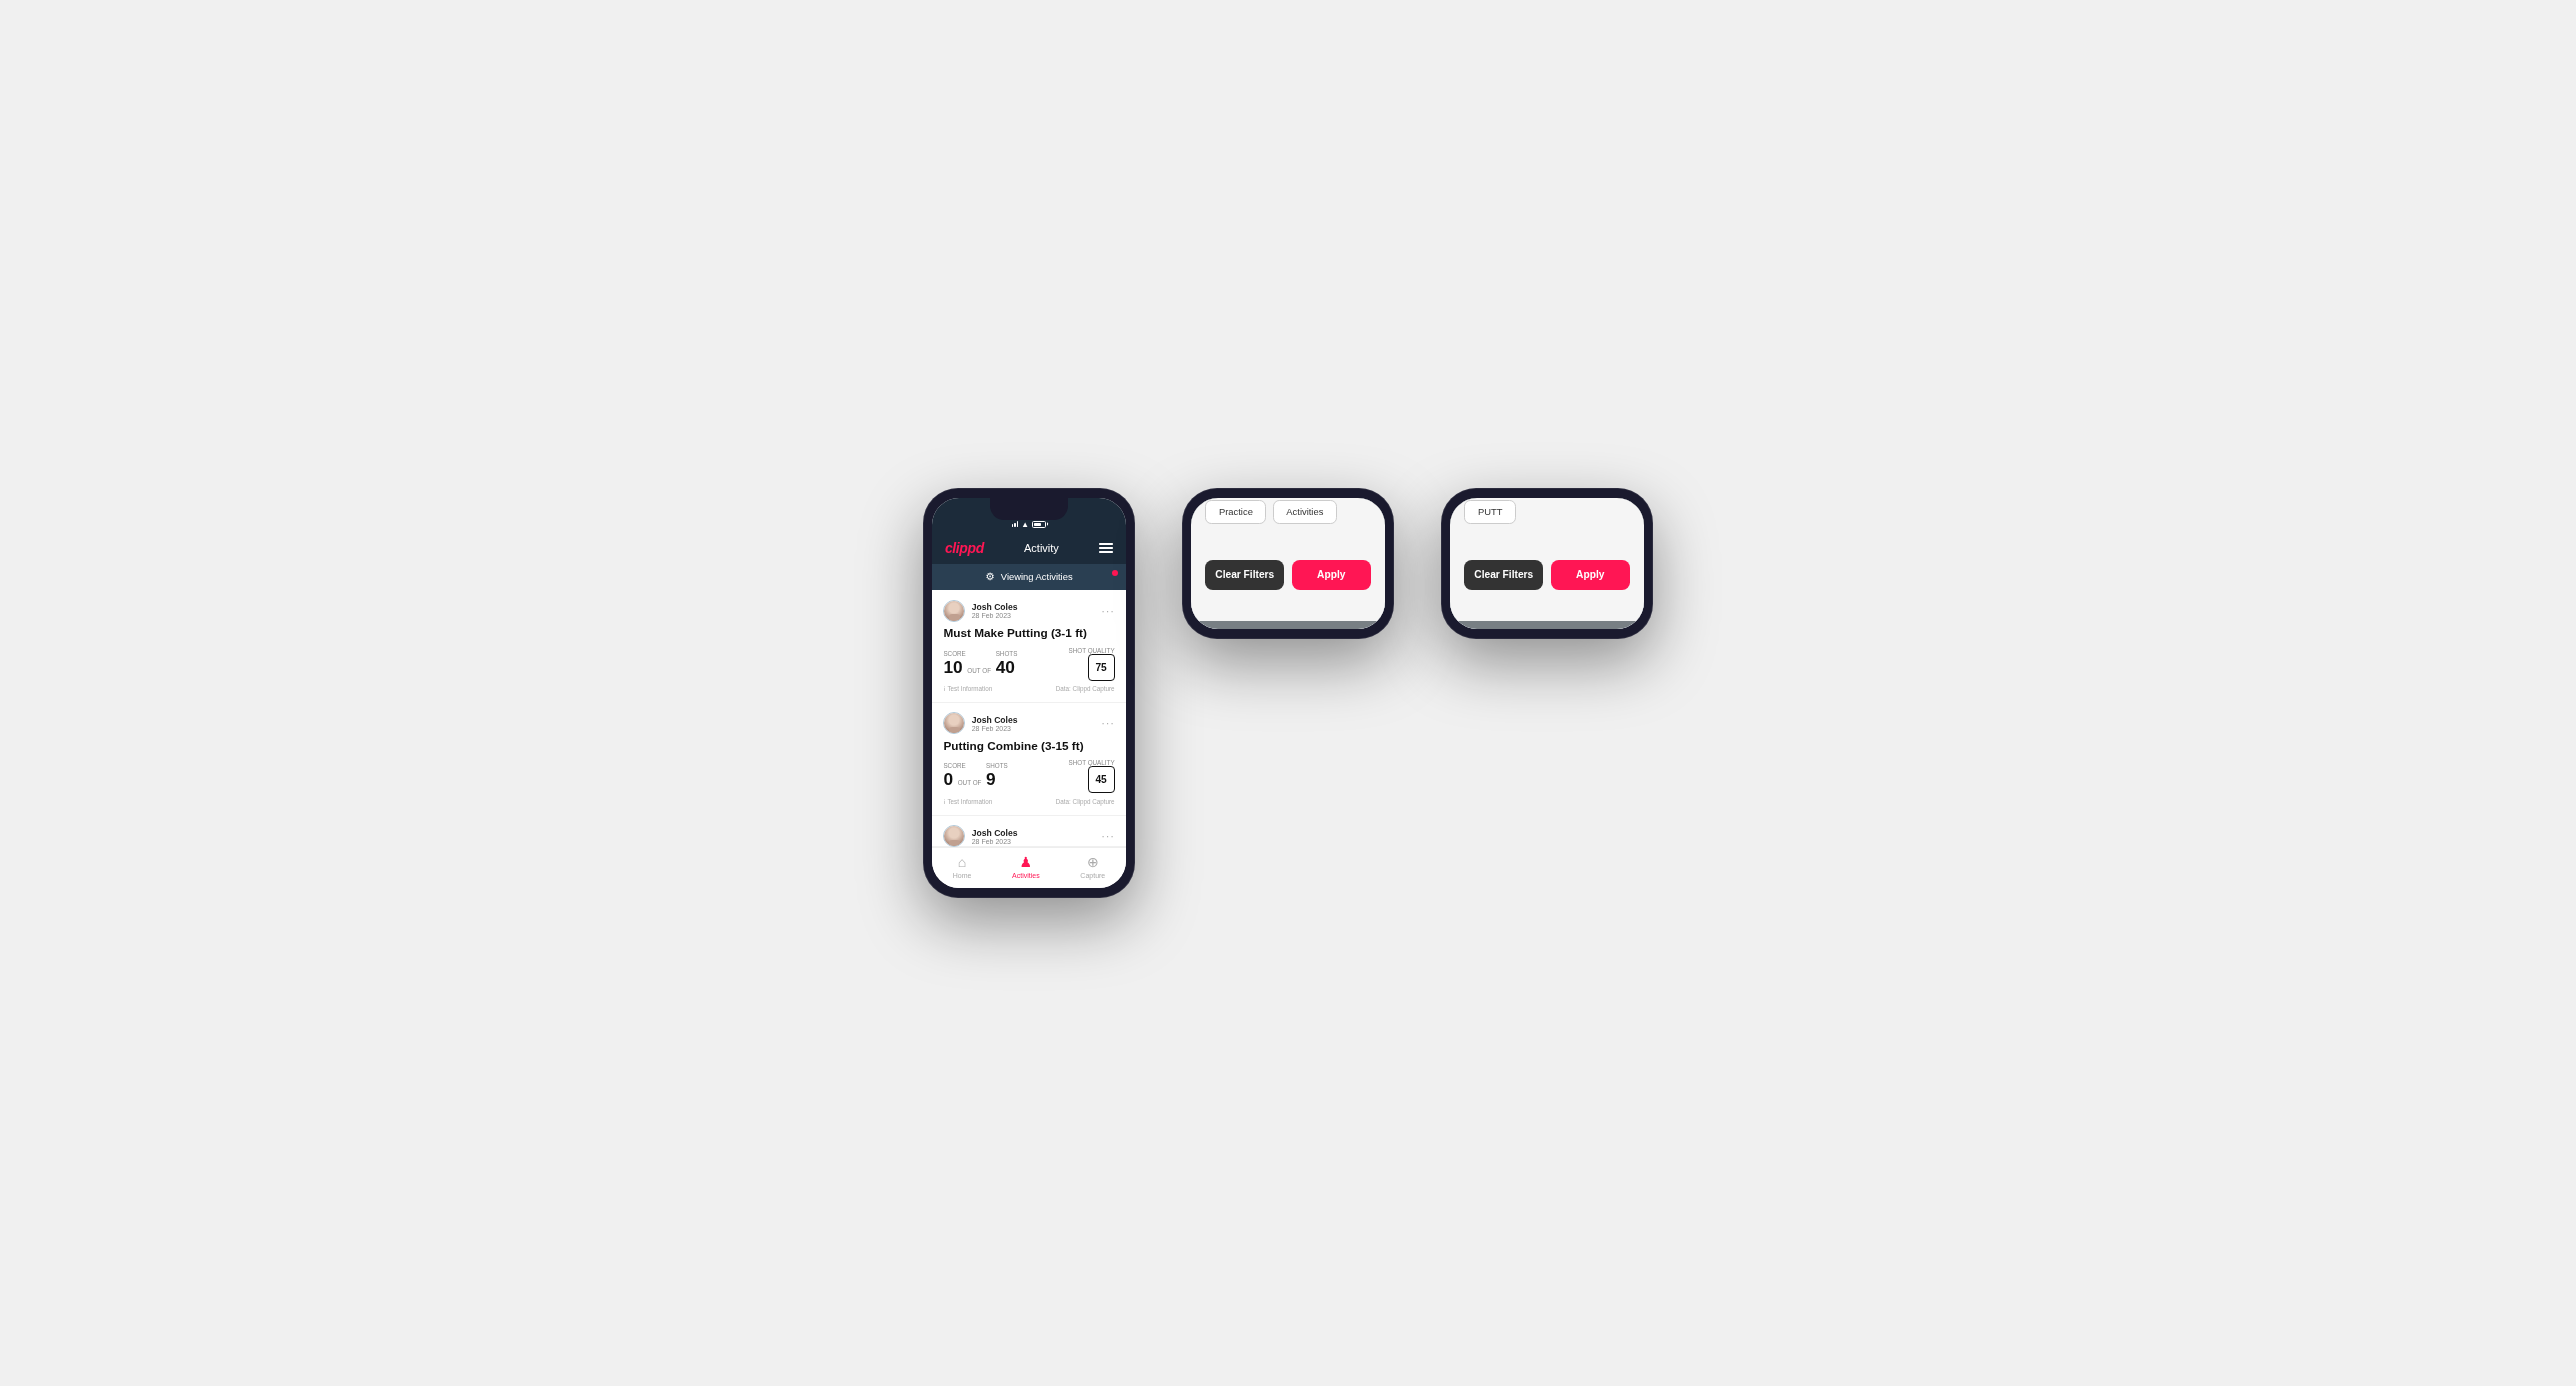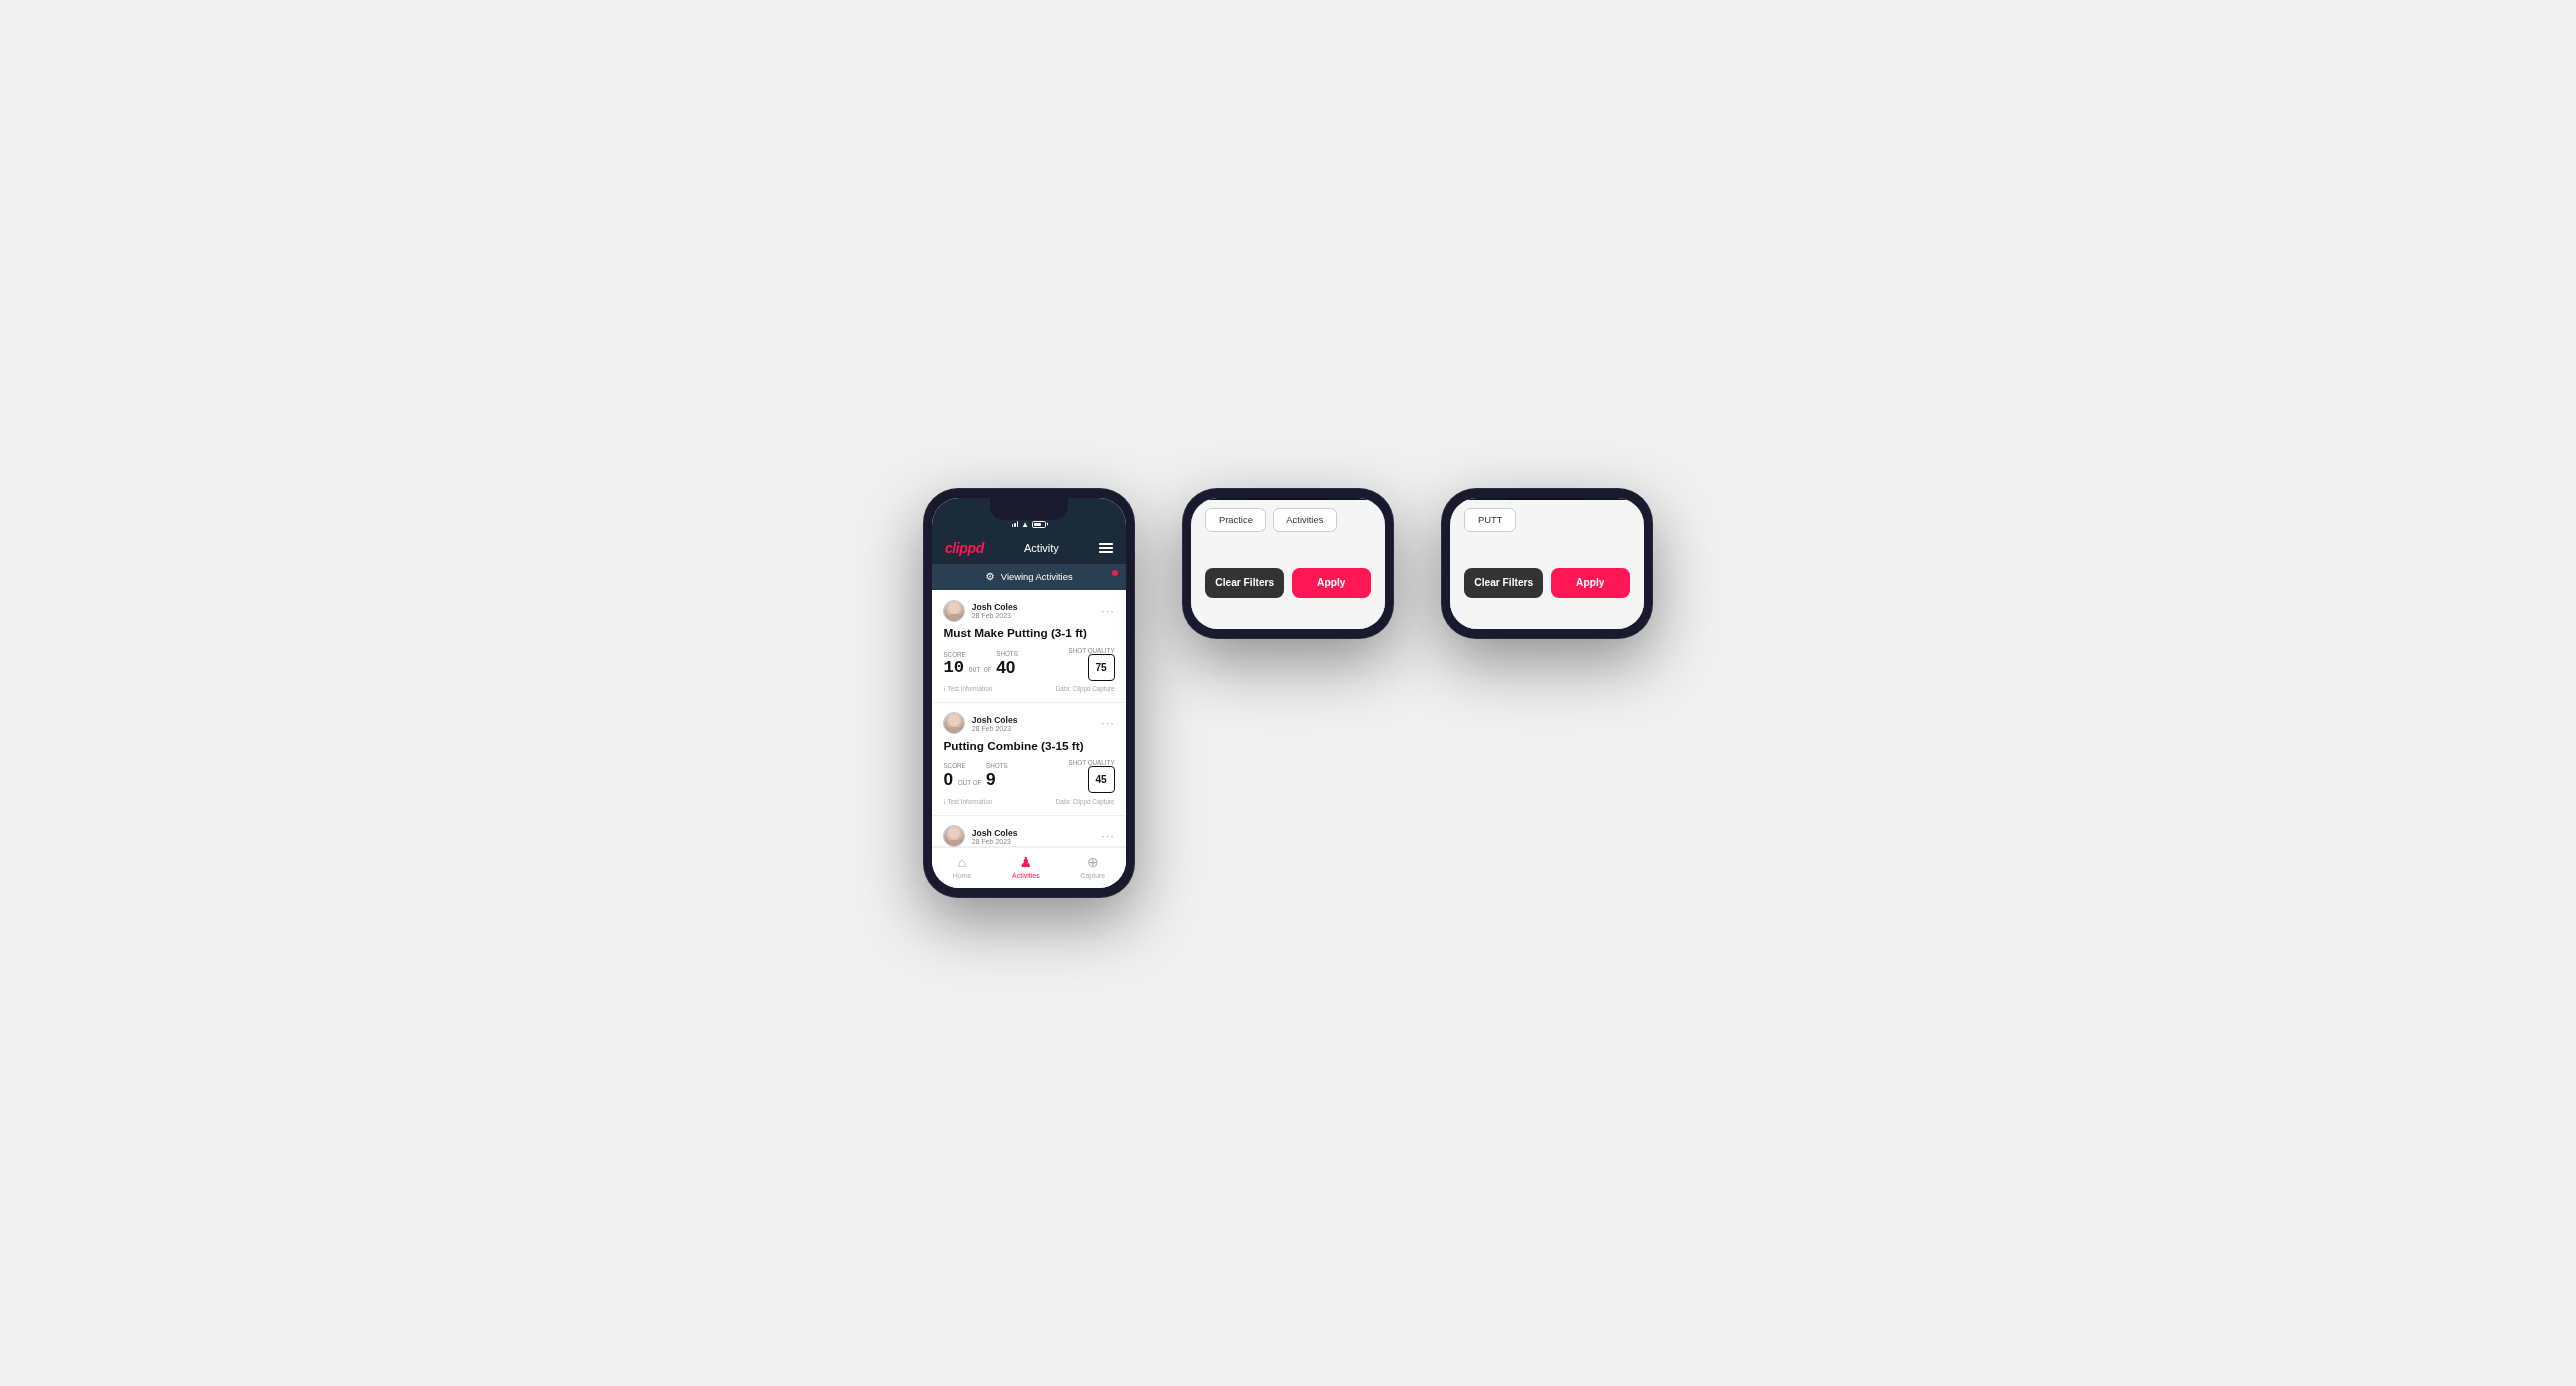--- a/index.html
+++ b/index.html
@@ -193,21 +193,21 @@
       bottom: 0;
       left: 0;
       right: 0;
       top: 0;
       background: rgba(0,0,0,0.4);
       z-index: 50;
       border-radius: 27px;
     }
     .filter-sheet {
       position: absolute;
-      bottom: 0;
+      bottom: 8px;
       left: 0;
       right: 0;
       background: #f5f5f5;
       border-radius: 15.7px 15.7px 0 0;
       padding: 0;
       z-index: 60;
     }
     .sheet-section { padding: 7.8px 14px; }
     .toggle-group { display: flex; gap: 6.3px; flex-wrap: wrap; }
     .toggle-btn {
@@ -345,21 +345,21 @@
                 <div class="user-name">Josh Coles</div>
                 <div class="user-date">28 Feb 2023</div>
               </div>
             </div>
             <span class="more-dots">···</span>
           </div>
           <div class="activity-title">Must Make Putting (3-1 ft)</div>
           <div style="display:flex; align-items:center;">
             <div>
               <div class="stat-label">Score</div>
-              <div style="display:flex;align-items:baseline;gap:3.1px;font-family:Liberation Mono, monospace;">
+              <div style="display:flex;align-items:baseline;gap:3.1px;">
                 <span class="stat-value">10</span>
                 <span class="stat-out-of">OUT OF</span>
               </div>
             </div>
             <div style="margin-left:3.1px;">
               <div class="stat-label">Shots</div>
               <span class="stat-value">40</span>
             </div>
             <div style="margin-left:auto;">
               <div class="stat-label">Shot Quality</div>

